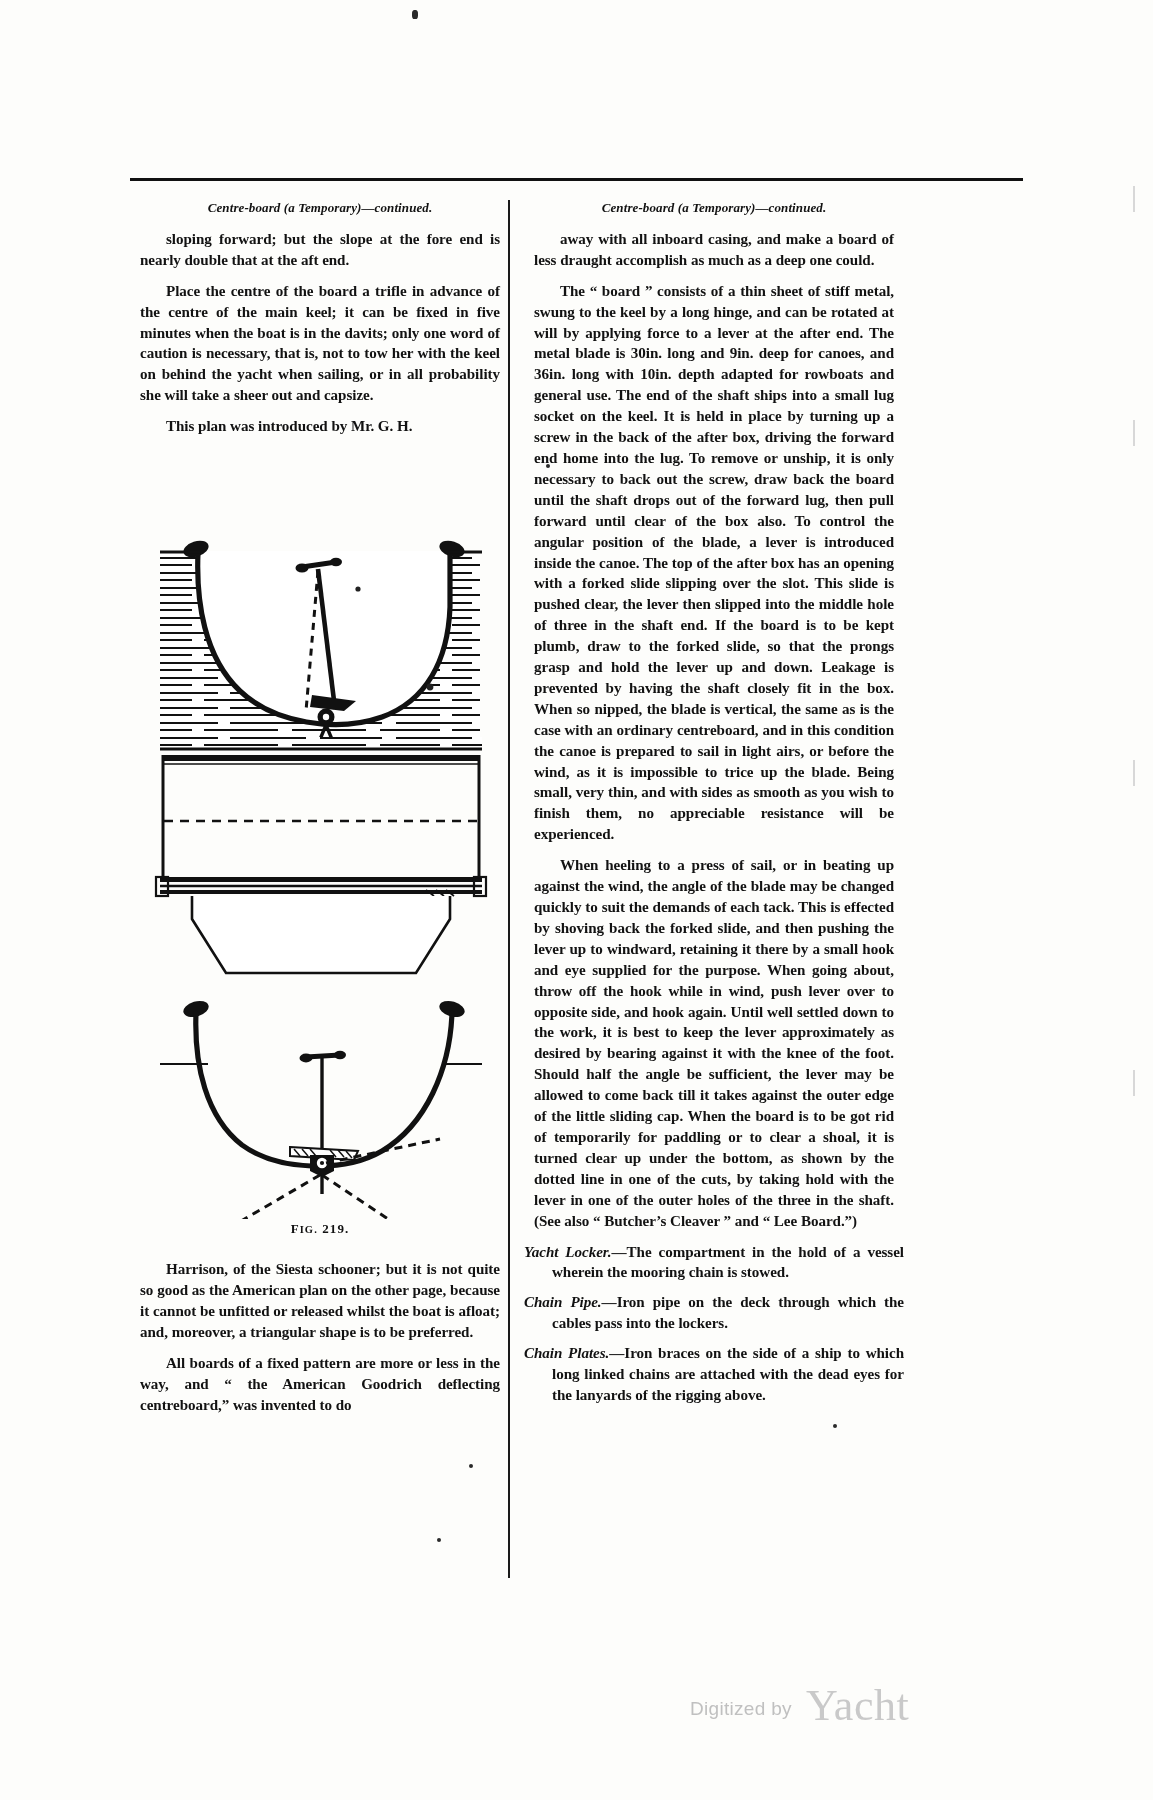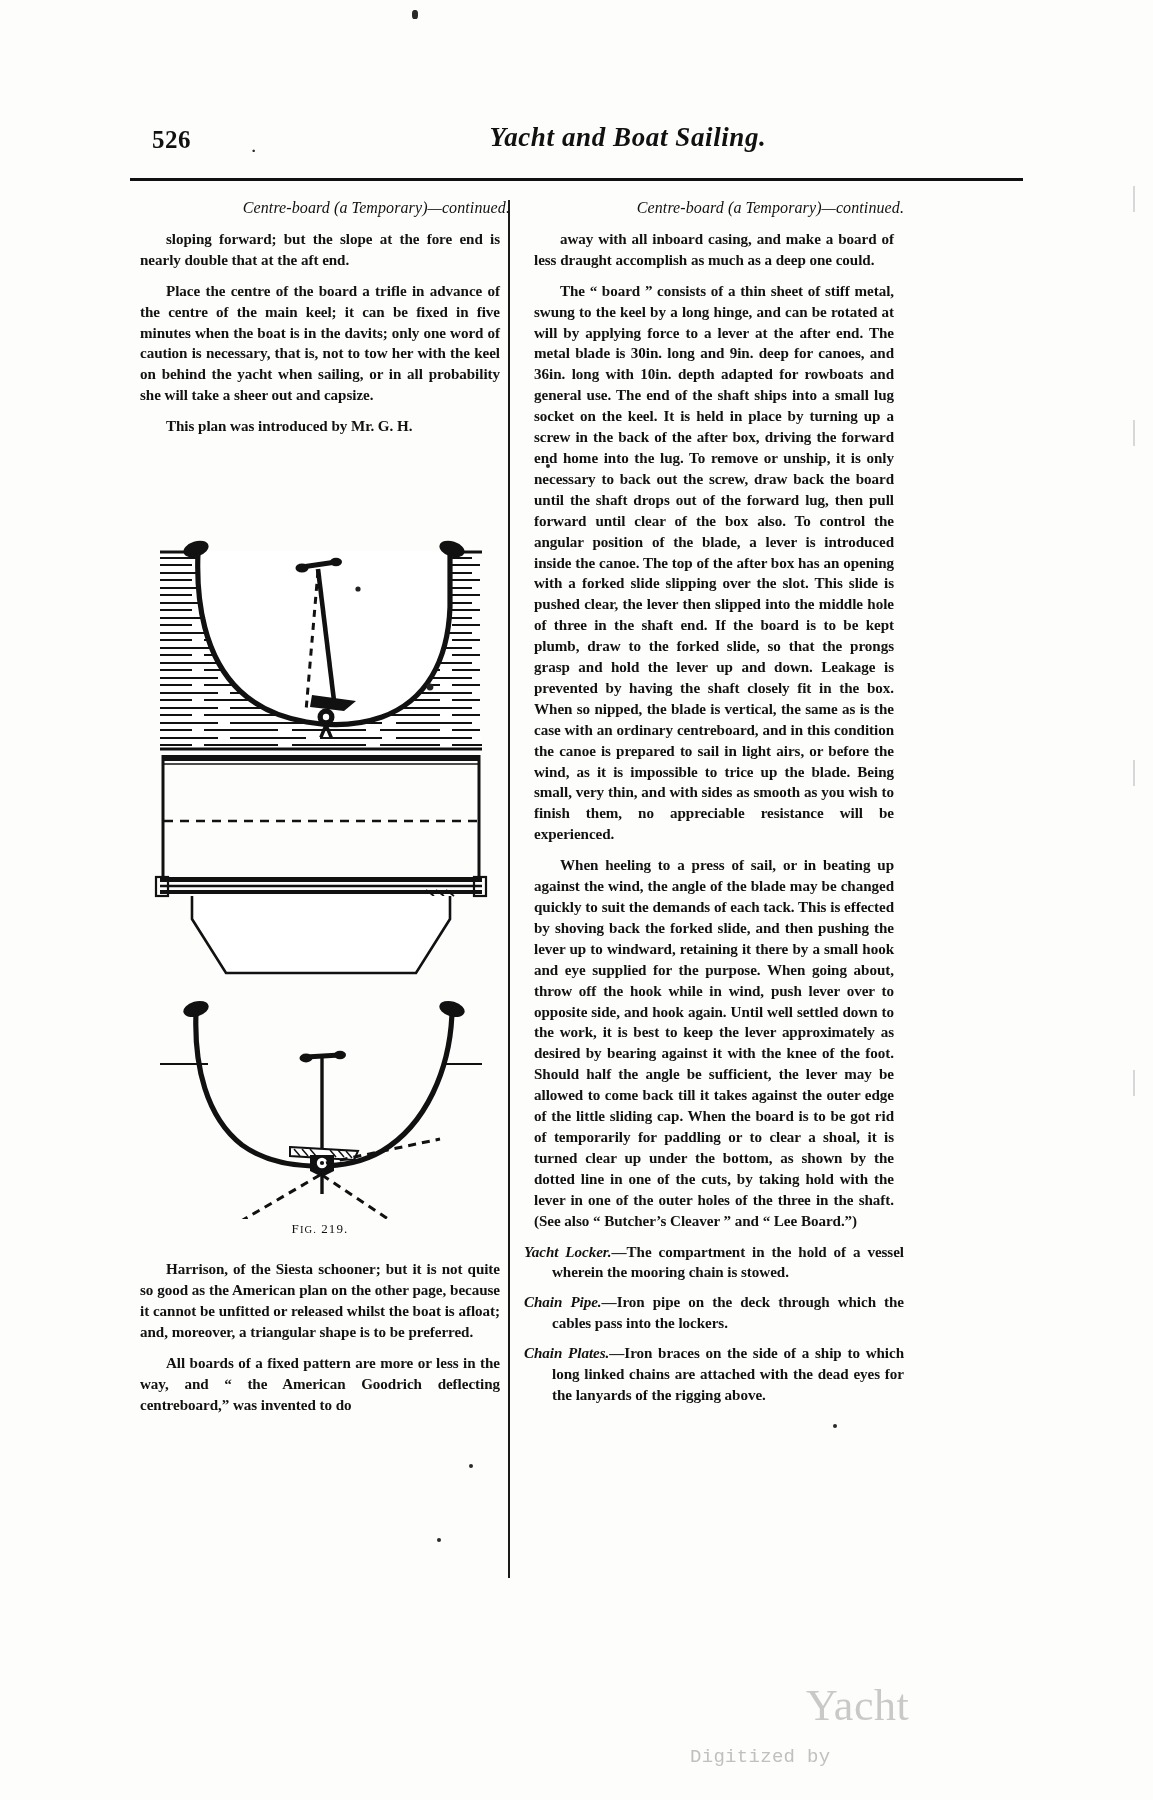--- a/index.html
+++ b/index.html
@@ -86,23 +86,23 @@
     position: absolute;
     left: 508px;
     top: 200px;
     width: 2px;
     height: 1378px;
     background: #1a1a1a;
   }
 
   .cont-head {
     font-style: italic;
-    font-weight: normal;
-    font-size: 16px;
-    text-align: right;
+    font-weight: bold;
+    font-size: 13px;
+    text-align: center;
     margin: 0 0 1px 0;
     letter-spacing: 0.1px;
   }
 
   p.body {
     margin: 10px;
     text-indent: 26px;
   }
 
   
@@ -125,21 +125,21 @@
     margin: 12px 0 0 0;
   }
   .fig-svg { display: block; }
   .fig-caption {
     position: absolute;
     left: 0;
     top: 770px;
     width: 380px;
     text-align: center;
     font-size: 13px;
-    font-weight: normal;
+    font-weight: bold;
     letter-spacing: 1.1px;
   }
   .fig-caption .sc { font-size: 10.5px; }
 
   
   .speck { position: absolute; background: #2a2a2a; border-radius: 50%; }
 
   
   .watermark {
     position: absolute;
@@ -148,24 +148,23 @@
     width: 300px;
     height: 60px;
     color: #c2c2c2;
     user-select: none;
   }
   .wm-text {
     position: absolute;
     left: 0;
     top: 18px;
     font-size: 19px;
-    font-family: Liberation Mono, monospace;
+    font-family: Liberation Sans, sans-serif;
     letter-spacing: 0.3px;
     color: #c0c0c0;
-    margin-top: 48px;
   }
   .wm-logo {
     position: absolute;
     left: 116px;
     top: 0px;
     font-size: 44px;
     font-family: "Liberation Serif", serif;
     color: #c9c9c9;
     letter-spacing: 0.5px;
   }
@@ -177,25 +176,20 @@
     width: 2px;
     height: 26px;
     background: #d8d8d8;
   }
 </style>
 </head>
 <body>
 
 <div class="page">
 
-  <div class="running-head">
-    <div class="folio">526</div>
-    <div class="head-dot">·</div>
-    <div class="head-title">Yacht and Boat Sailing.</div>
-  </div>
   <div class="head-rule"></div>
 
   <div class="col-divider"></div>
 
   <div class="col col-left">
 
     <div class="cont-head">Centre-board (a Temporary)—continued.</div>
 
     <p class="body">sloping forward; but the slope at the fore end is nearly double that at the aft end.</p>
     <p class="body">Place the centre of the board a trifle in advance of the centre of the main keel; it can be fixed in five minutes when the boat is in the davits; only one word of caution is necessary, that is, not to tow her with the keel on behind the yacht when sailing, or in all probability she will take a sheer out and capsize.</p>

